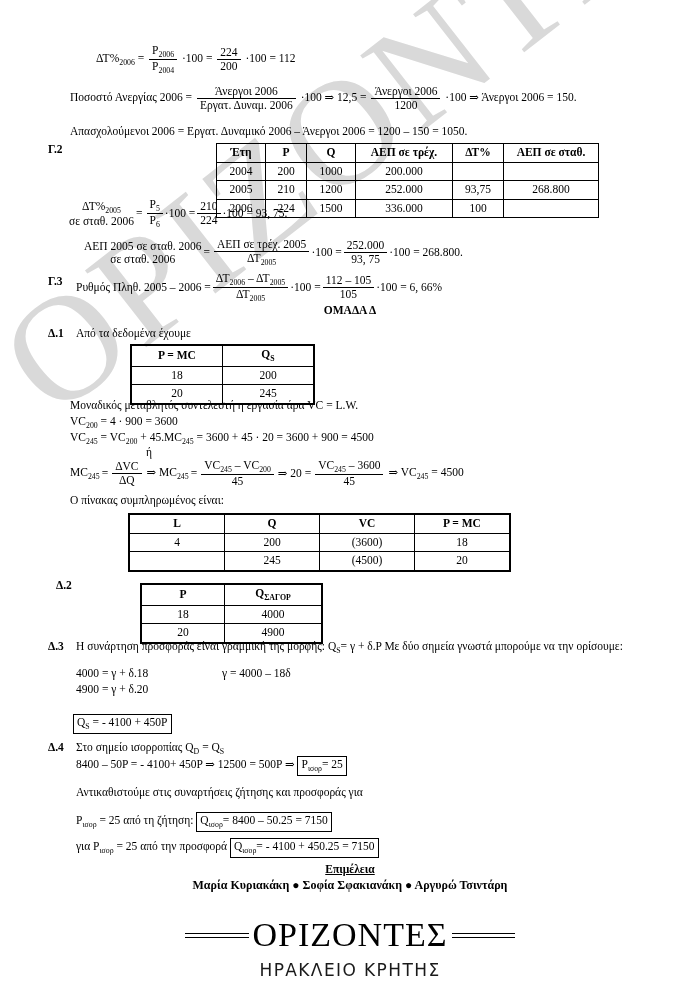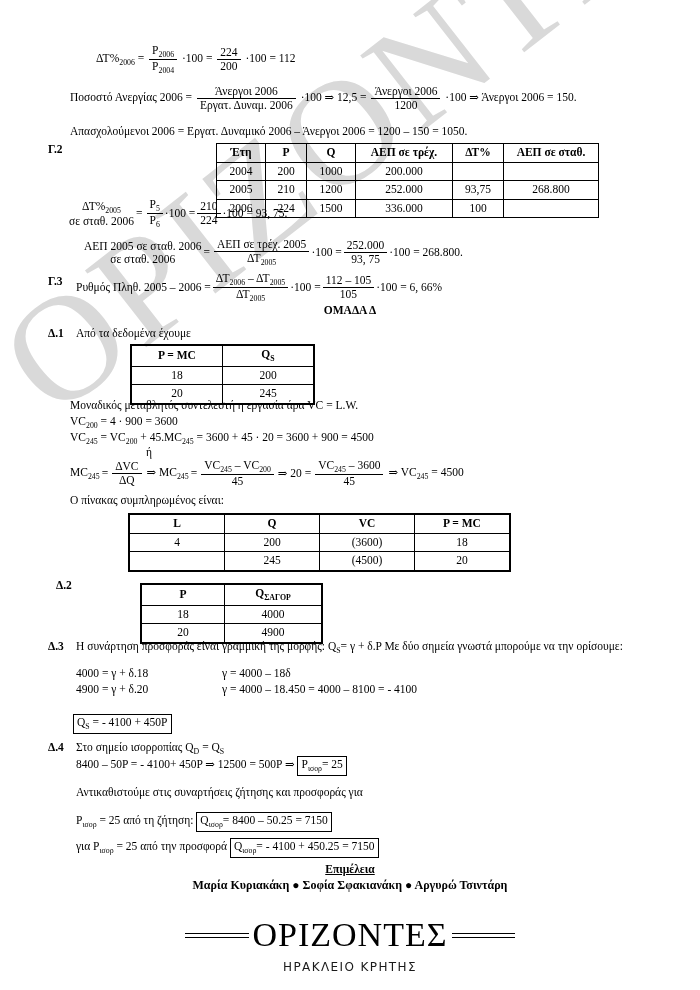--- a/index.html
+++ b/index.html
@@ -137,21 +137,21 @@
     font-size: 34px;
     letter-spacing: 1px;
     line-height: 42px;
     color: #000;
     display: inline-block;
     background: #fff;
     padding: 0 4px;
   }
   .logo-bot {
     font-family: "DejaVu Sans", sans-serif;
-    font-size: 12px;
+    font-size: 17px;
     letter-spacing: 1.4px;
     margin-top: 3px;
     color: #1a1a1a;
   }
 </style>
 </head>
 <body>
 
 <div class="page">
 
@@ -410,21 +410,20 @@
     <div class="abs" style="left:76px; top:639px; white-space:nowrap;">
       <span>Η συνάρτηση προσφοράς είναι γραμμική της μορφής: Q</span><sub>S</sub><span>= γ + δ.P  Με δύο σημεία γνωστά μπορούμε να την ορίσουμε:</span>
     </div>
 
     <div class="abs" style="left:76px; top:666px;">
       <div>4000 = γ + δ.18</div>
       <div>4900 = γ + δ.20</div>
     </div>
     <div class="abs" style="left:222px; top:666px;">
       <div>γ = 4000 – 18δ</div>
-      <div>γ = 4000 – 18.450 = 4000 – 8100 = - 4100</div>
     </div>
 
     <div class="abs" style="left:73px; top:714px;">
       <span class="boxed"><span>Q</span><sub>S</sub><span> = - 4100 + 450P</span></span>
     </div>
 
     <div class="abs seclabel" style="left:48px; top:740px;">Δ.4</div>
     <div class="abs" style="left:76px; top:740px;">
       <span>Στο σημείο ισορροπίας Q</span><sub>D</sub><span> = Q</span><sub>S</sub>
     </div>

